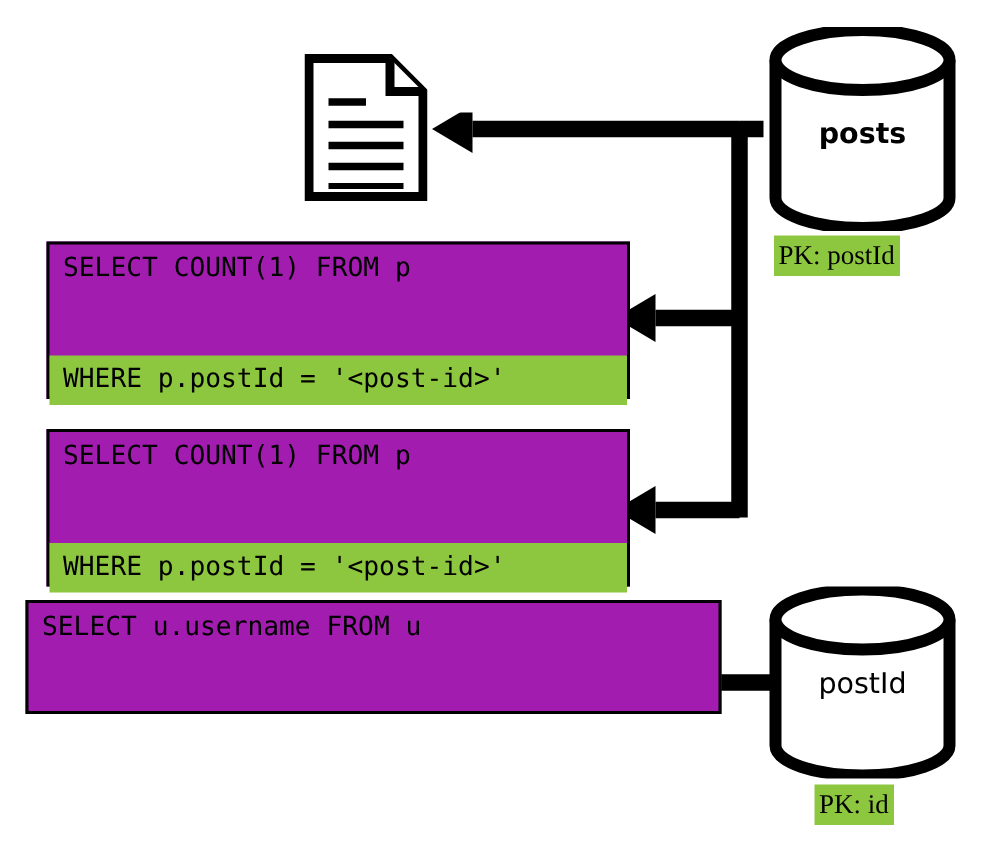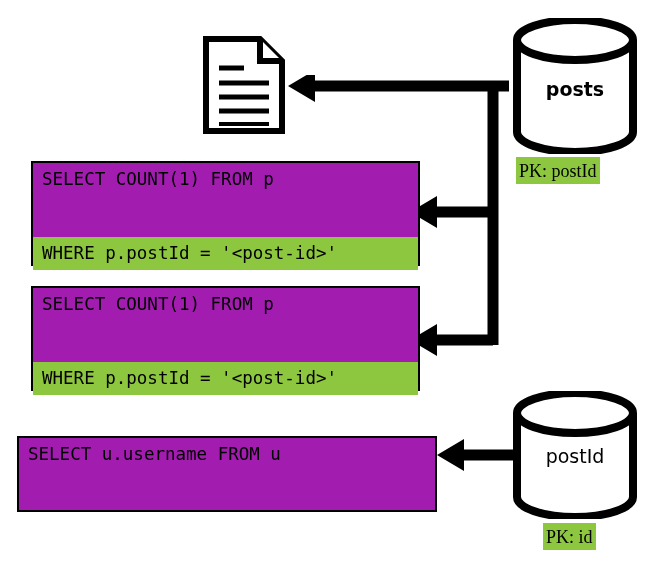--- a/index.html
+++ b/index.html
@@ -35,21 +35,21 @@
     padding-left: 9px;
     letter-spacing: 0px;
   }
   .query-line.hl {
     background: #8DC63F;
     margin-top: 41px;
   }
 
   #box-comments { left: 31px;  top: 161px; width: 389px; height: 105px; }
   #box-likes    { left: 31px;  top: 286px; width: 389px; height: 105px; }
-  #box-user     { left: 17px;  top: 436px; width: 420px; height: 76px; }
+  #box-user     { left: 17px;  top: 400px; width: 464px; height: 76px; }
 
   
   .cylinder {
     position: absolute;
   }
   .cyl-label {
     position: absolute;
     width: 100%;
     text-align: center;
     font-family: "DejaVu Sans", sans-serif;

